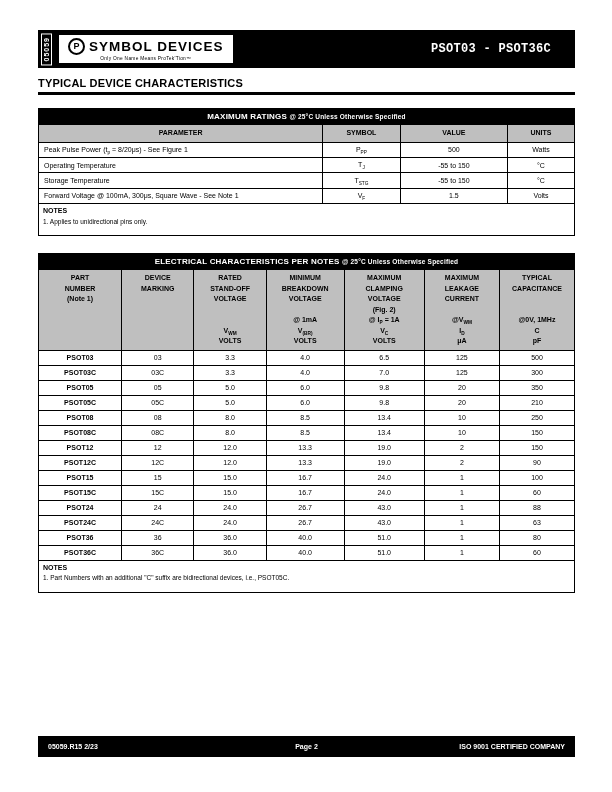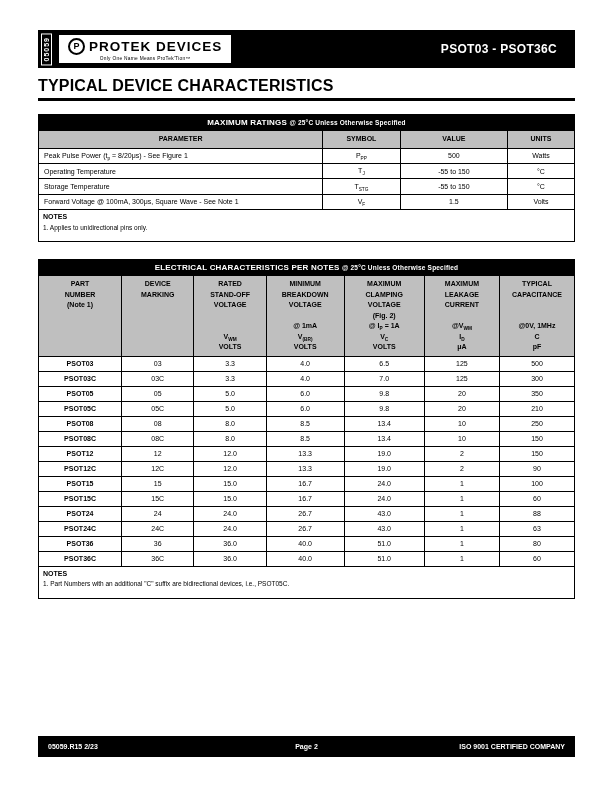--- a/index.html
+++ b/index.html
@@ -19,24 +19,24 @@
   }
   .logo-box{background:#fff;margin-left:7px;padding:3px 9px 2px;display:flex;flex-direction:column;align-items:center;}
   .logo-row{display:flex;align-items:center;gap:4px;}
   .logo-p{
     width:13px;height:13px;border:2px solid #000;border-radius:50%;
     display:flex;align-items:center;justify-content:center;
     font-weight:bold;font-size:9px;line-height:1;
   }
   .logo-text{font-weight:bold;font-size:13.5px;letter-spacing:1px;white-space:nowrap;}
   .logo-tagline{font-size:4.8px;margin-top:1px;letter-spacing:0.3px;white-space:nowrap;}
-  .part-range{margin-left:auto;margin-right:18px;color:#fff;font-weight:bold;font-size:12px;letter-spacing:0.3px;}
+  .part-range{margin-left:auto;margin-right:24px;color:#fff;font-weight:bold;font-size:12px;letter-spacing:0.3px;font-family:Liberation Mono, monospace;}
 
   
-  .section-title{font-weight:bold;font-size:16px;margin-top:9px;letter-spacing:0.2px;}
+  .section-title{font-weight:bold;font-size:11px;margin-top:9px;letter-spacing:0.2px;}
   .title-rule{height:3px;background:#000;margin-top:3px;}
 
   
   table{border-collapse:collapse;width:100%;table-layout:fixed;}
   .ratings-table{margin-top:13px;}
   .elec-table{margin-top:17px;}
   th,td{border:1px solid #000;}
   .table-title{
     background:#000;color:#fff;font-size:8px;font-weight:bold;
     padding:3px 2px;text-align:center;letter-spacing:0.2px;
@@ -67,21 +67,21 @@
 <body>
 
 <div class="page">
   <div class="content">
 
     <div class="header-bar">
       <div class="doc-vertical">05059</div>
       <div class="logo-box">
         <div class="logo-row">
           <span class="logo-p">P</span>
-          <span class="logo-text">PROTEK DEVICES</span>
+          <span class="logo-text">SYMBOL DEVICES</span>
         </div>
         <div class="logo-tagline">Only One Name Means ProTek'Tion™</div>
       </div>
       <div class="part-range">PSOT03 - PSOT36C</div>
     </div>
 
     <div class="section-title">TYPICAL DEVICE CHARACTERISTICS</div>
     <div class="title-rule"></div>
 
     <table class="ratings-table">

